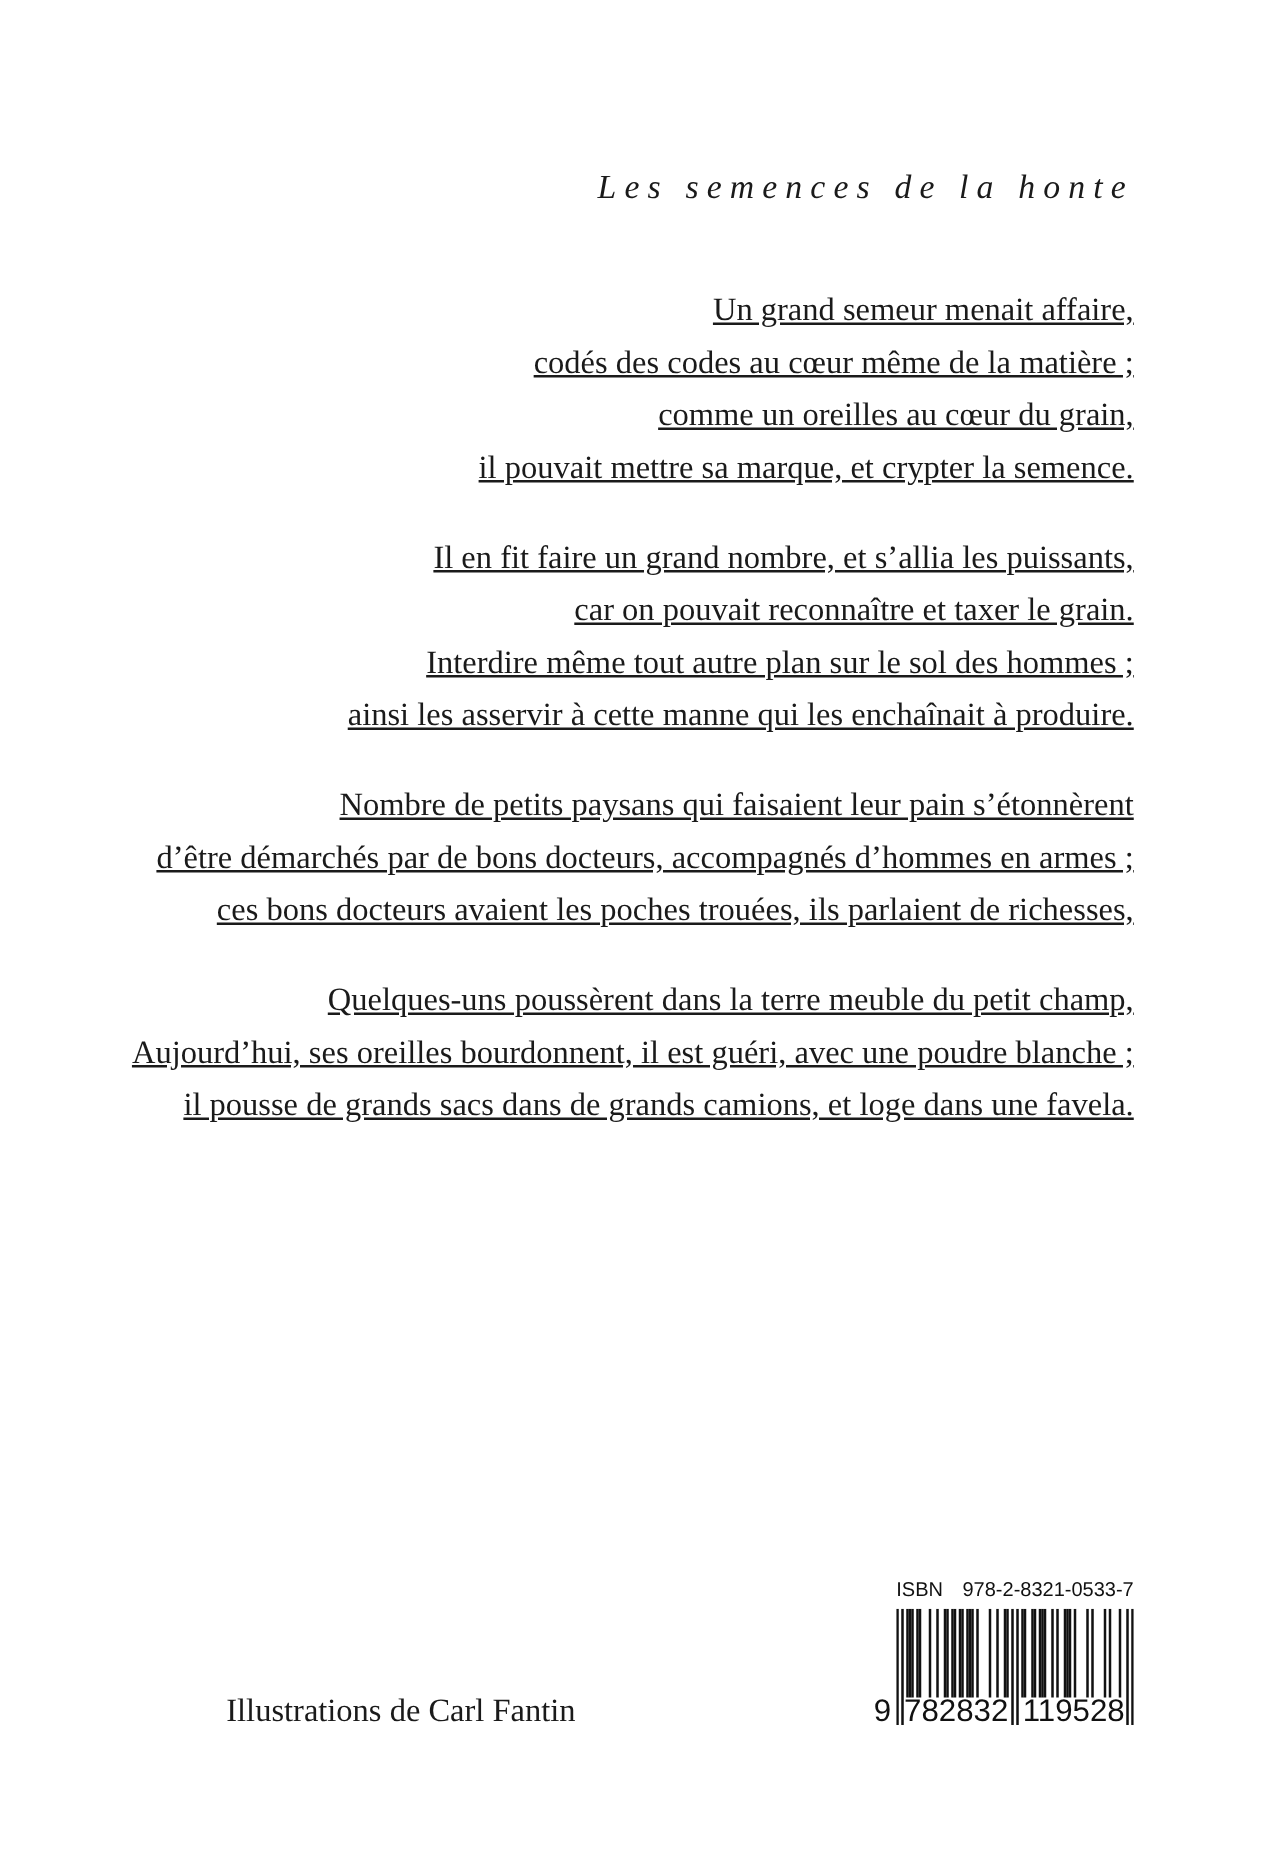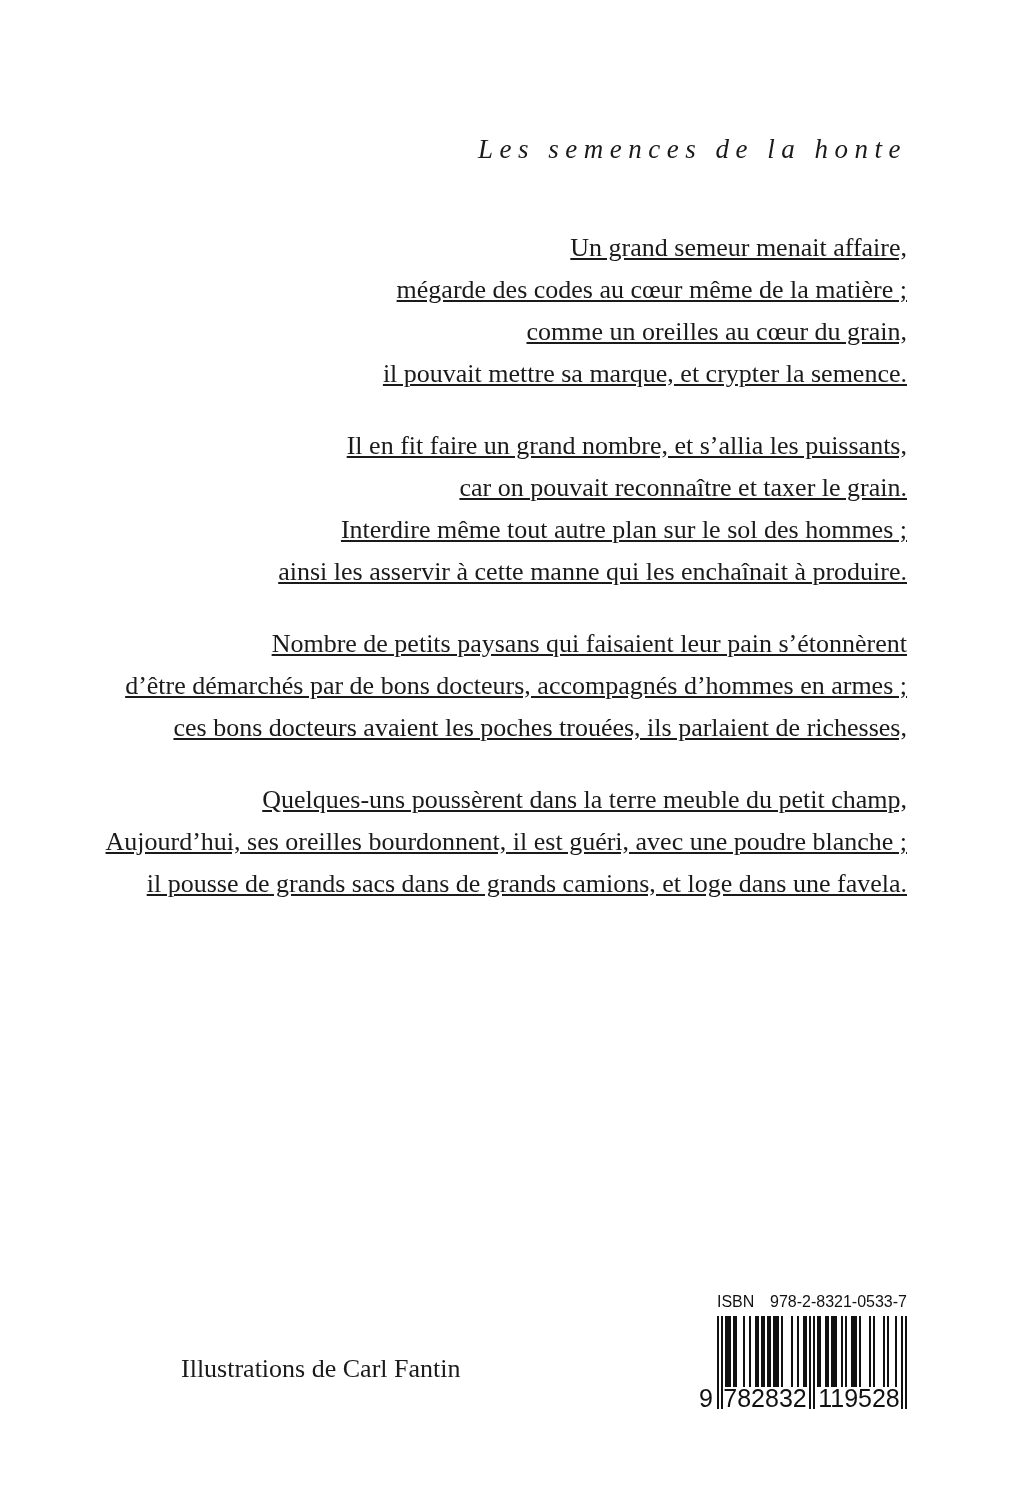--- a/index.html
+++ b/index.html
@@ -44,21 +44,21 @@
     left: 181px;
     top: 1354px;
     font-size: 26px;
     line-height: 30px;
   }
 
   
   .isbn-block {
     position: absolute;
     left: 717px;
-    top: 1292px;
+    top: 1263px;
     width: 190px;
     font-family: "Liberation Sans", sans-serif;
     color: #111111;
   }
   .isbn-line {
     display: flex;
     justify-content: space-between;
     align-items: baseline;
     font-size: 16px;
     line-height: 20px;
@@ -87,21 +87,21 @@
 </head>
 <body>
 
 <div class="page">
 
   <div class="poem">
     <h1 class="poem-title">Les semences de la honte</h1>
 
     <div class="stanza">
       <p class="poem-line">Un grand semeur menait affaire,</p>
-      <p class="poem-line">mégarde des codes au cœur même de la matière ;</p>
+      <p class="poem-line">codés des codes au cœur même de la matière ;</p>
       <p class="poem-line">comme un oreilles au cœur du grain,</p>
       <p class="poem-line">il pouvait mettre sa marque, et crypter la semence.</p>
     </div>
 
     <div class="stanza">
       <p class="poem-line">Il en fit faire un grand nombre, et s’allia les puissants,</p>
       <p class="poem-line">car on pouvait reconnaître et taxer le grain.</p>
       <p class="poem-line">Interdire même tout autre plan sur le sol des hommes ;</p>
       <p class="poem-line">ainsi les asservir à cette manne qui les enchaînait à produire.</p>
     </div>

